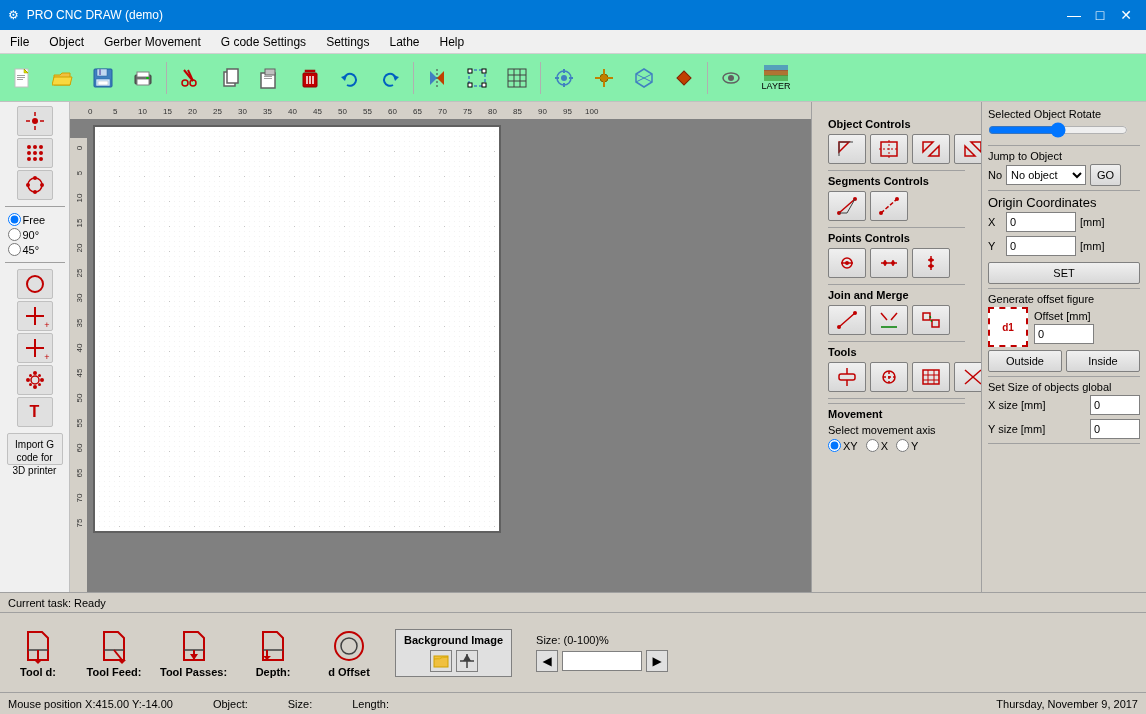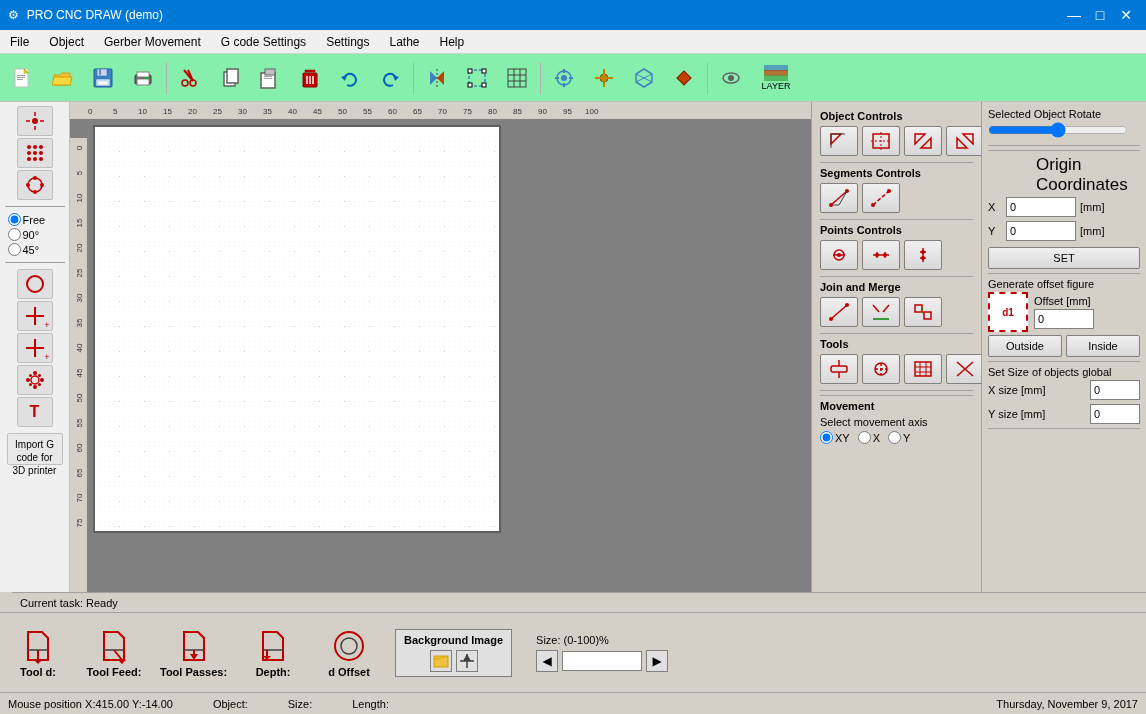--- a/index.html
+++ b/index.html
@@ -53,21 +53,21 @@
     
     #bottom-toolbar { height: 80px; background: #d4d0c8; border-top: 1px solid #a0a0a0; display: flex; align-items: center; padding: 4px 8px; gap: 16px; }
     .bottom-tool { display: flex; flex-direction: column; align-items: center; font-size: 11px; gap: 2px; min-width: 60px; }
     .bottom-label { font-size: 11px; font-weight: bold; }
     .nav-btn { border: 1px solid #808080; background: #e0e0e0; width: 22px; height: 22px; cursor: pointer; display: flex; align-items: center; justify-content: center; font-size: 12px; }
     
     
     #statusbar { height: 22px; background: #d4d0c8; border-top: 1px solid #a0a0a0; display: flex; align-items: center; padding: 0 8px; gap: 40px; font-size: 11px; }
     
     
-    #taskbar { height: 20px; background: #d4d0c8; border-top: 1px solid #a0a0a0; display: flex; align-items: center; padding: 0 8px; font-size: 11px; margin-left: 12px; }
+    #taskbar { height: 20px; background: #d4d0c8; border-top: 1px solid #a0a0a0; display: flex; align-items: center; padding: 0 8px; font-size: 11px; }
     
     
     .svg-icon { width: 22px; height: 22px; }
     
     .divider-h { height: 1px; background: #a0a0a0; margin: 4px 0; }
     
     
     .offset-box { width: 40px; height: 40px; border: 2px dashed #c00000; display: flex; align-items: center; justify-content: center; background: white; font-size: 10px; color: #c00000; font-weight: bold; }
     
     
@@ -434,21 +434,21 @@
             </defs>
             <rect width="408" height="408" fill="url(#grid)"></rect>
           </svg>
         </div>
       </div>
     </div>
   </div>
 
   <div id="right-wrapper" style="display:flex;flex-direction:row;">
 
-    <div id="right-panel" style="width:170px;background:#d4d0c8;border-left:1px solid #a0a0a0;padding:8px;overflow-y:auto;">
+    <div id="right-panel" style="width:170px;background:#d4d0c8;border-left:1px solid #a0a0a0;padding:16px;overflow-y:auto;">
 
       <div class="panel-section">
         <div class="panel-section-title">Object Controls</div>
         <div class="panel-row">
           <button class="panel-btn icon-btn" title="Move to top-left">
             <svg width="24" height="22">
                 <polygon points="4,4 14,4 4,14" fill="none" stroke="#c00000" stroke-width="1.5"></polygon>
                 <line x1="4" y1="4" x2="4" y2="18" stroke="#404040" stroke-width="1"></line>
                 <line x1="4" y1="4" x2="18" y2="4" stroke="#404040" stroke-width="1"></line>
               </svg>
@@ -623,25 +623,35 @@
 
     <div id="right-controls" style="width:165px;background:#d4d0c8;border-left:1px solid #a0a0a0;padding:6px;overflow-y:auto;">
 
       <div style="margin-bottom:4px;">
         <div style="font-size:11px;margin-bottom:2px;">Selected Object Rotate</div>
         <input type="range" class="ctrl-slider" value="50" style="width: 140px;">
       </div>
 
       <div class="divider-h"></div>
 
-
-      <div class="divider-h"></div>
-
       <div style="margin-bottom:4px;">
-        <div style="font-size:17px;margin-bottom:2px;margin-left:48px;">Origin Coordinates</div>
+        <div style="font-size:11px;margin-bottom:2px;">Jump to Object</div>
+        <div class="ctrl-row">
+          <span style="font-size:11px;">No</span>
+          <select class="select-box" style="width:80px;">
+            <option>No object</option>
+          </select>
+          <button class="ctrl-btn" style="padding:2px 6px;">GO</button>
+        </div>
+      </div>
+
+      <div class="divider-h"></div>
+
+      <div style="margin-bottom:4px;">
+        <div style="font-size:13px;margin-bottom:2px;">Origin Coordinates</div>
         <div class="ctrl-row">
           <span style="font-size:11px;width:14px;">X</span>
           <input type="text" class="ctrl-input" value="0" style="width: 70px;">
           <span style="font-size:11px;">[mm]</span>
         </div>
         <div class="ctrl-row">
           <span style="font-size:11px;width:14px;">Y</span>
           <input type="text" class="ctrl-input" value="0" style="width: 70px;">
           <span style="font-size:11px;">[mm]</span>
         </div>

